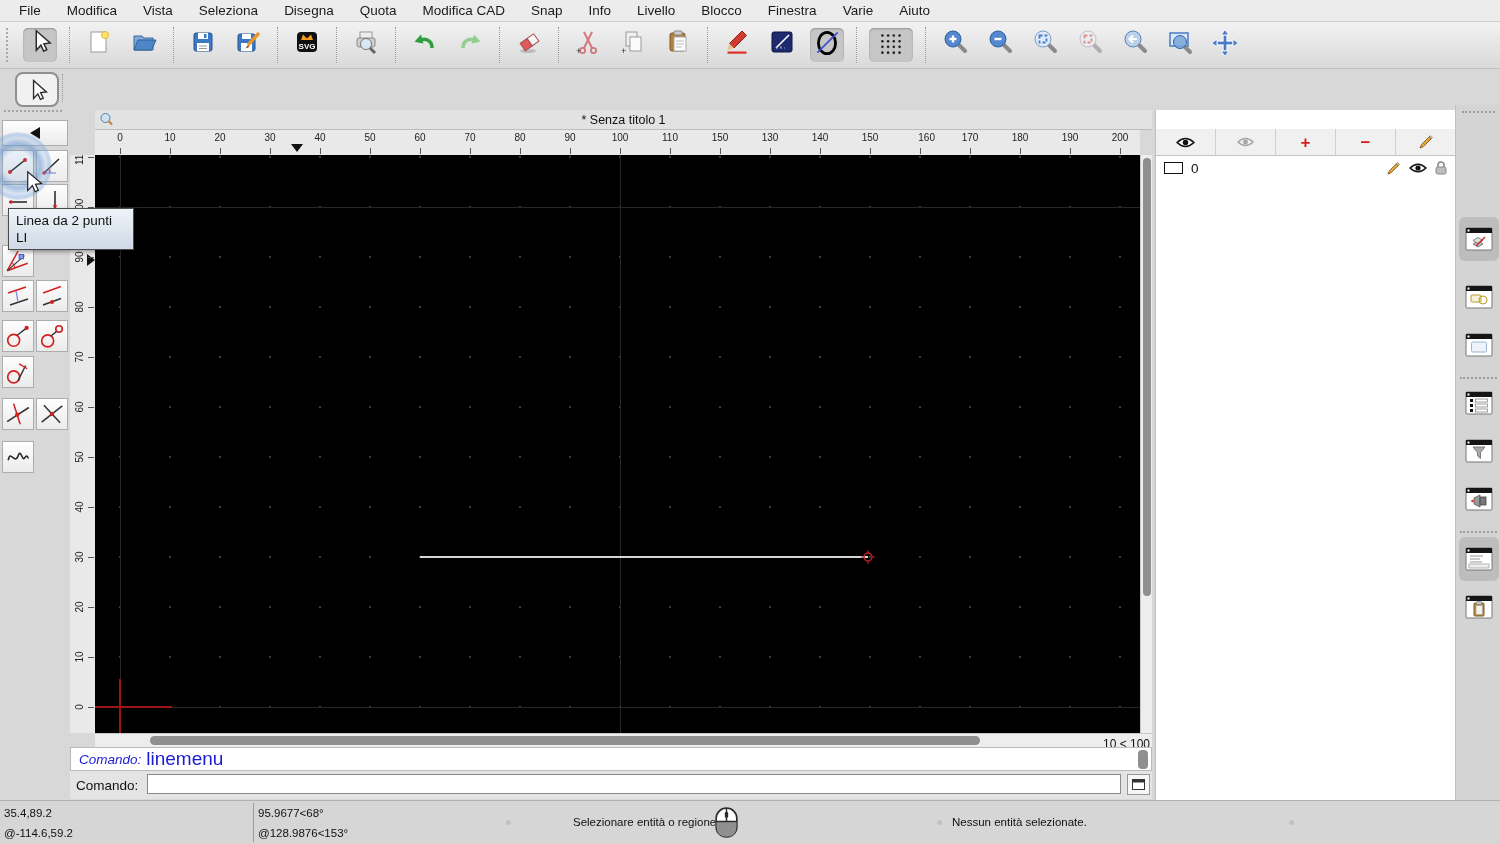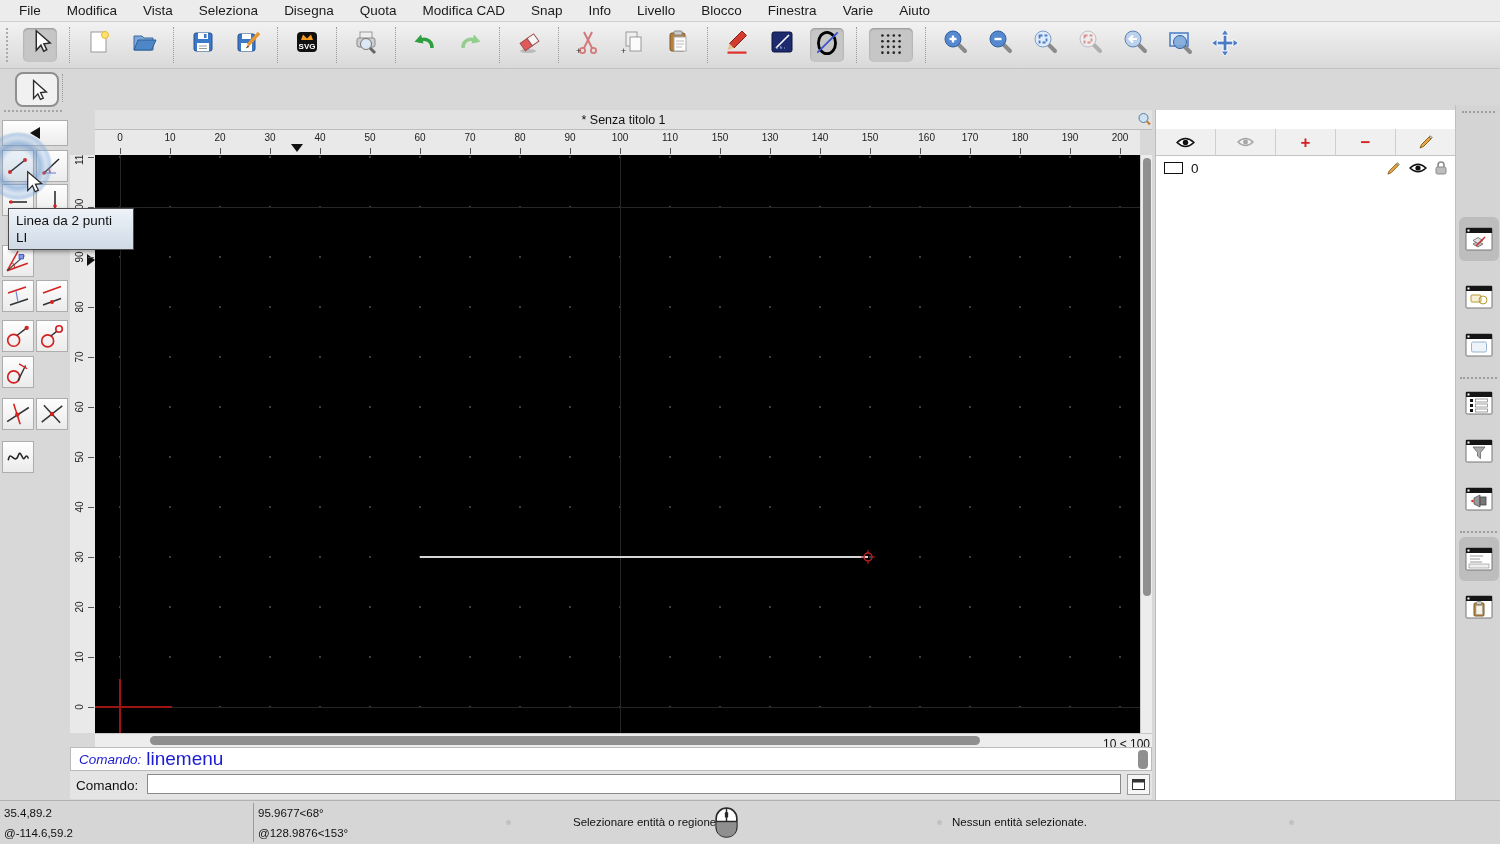--- a/index.html
+++ b/index.html
@@ -30,21 +30,21 @@
   .tri-down{width:0;height:0;border-left:6px solid transparent;border-right:6px solid transparent;border-top:8px solid #111;}
   .tri-right{width:0;height:0;border-top:6px solid transparent;border-bottom:6px solid transparent;border-left:8px solid #111;}
   #hover-glow{left:-16px;top:132px;width:68px;height:68px;border-radius:50%;
      background:radial-gradient(circle,rgba(110,160,215,.15) 30%,rgba(95,145,205,.55) 46%,rgba(120,165,220,.25) 58%,rgba(120,165,220,.45) 66%,rgba(120,165,220,0) 74%);z-index:40;}
   #cursor{left:20px;top:170px;z-index:70;}
   #tooltip{left:8px;top:208px;width:110px;background:linear-gradient(#eef3f9,#cfdae6);
            border:1px solid #4a4a4a;box-shadow:2px 2px 4px rgba(0,0,0,.35);padding:3px 7px;z-index:60;}
   #tooltip div{font-size:13.5px;color:#111;line-height:17px;white-space:nowrap;}
   
   #doc-titlebar{left:95px;top:110px;width:1057px;height:20px;background:#e2e2e2;border-bottom:1px solid #bdbdbd;
-                display:flex;align-items:center;box-sizing:border-box;justify-content:flex-end;}
+                display:flex;align-items:center;box-sizing:border-box;}
   #doc-title{position:absolute;left:0;width:100%;text-align:center;font-size:12.5px;color:#111;}
   #hruler{left:95px;top:130px;width:1045px;height:25px;background:#e9e9e9;overflow:hidden;}
   #hruler .lbl{position:absolute;top:2px;width:30px;text-align:center;font-size:10px;color:#222;}
   #hruler .tick{position:absolute;bottom:1px;width:1px;height:6px;background:#555;}
   #vruler{left:70px;top:155px;width:25px;height:578px;background:#e9e9e9;overflow:hidden;}
   #vruler .lbl{position:absolute;left:-1px;width:20px;height:20px;font-size:10px;color:#222;
                display:flex;align-items:center;justify-content:center;transform:rotate(-90deg);}
   #vruler .tick{position:absolute;right:1px;width:6px;height:1px;background:#555;}
   #canvas{left:95px;top:155px;width:1045px;height:578px;background-color:#000;
           background-image:radial-gradient(circle,#3c3c3c 1px,rgba(0,0,0,0) 1.5px);

